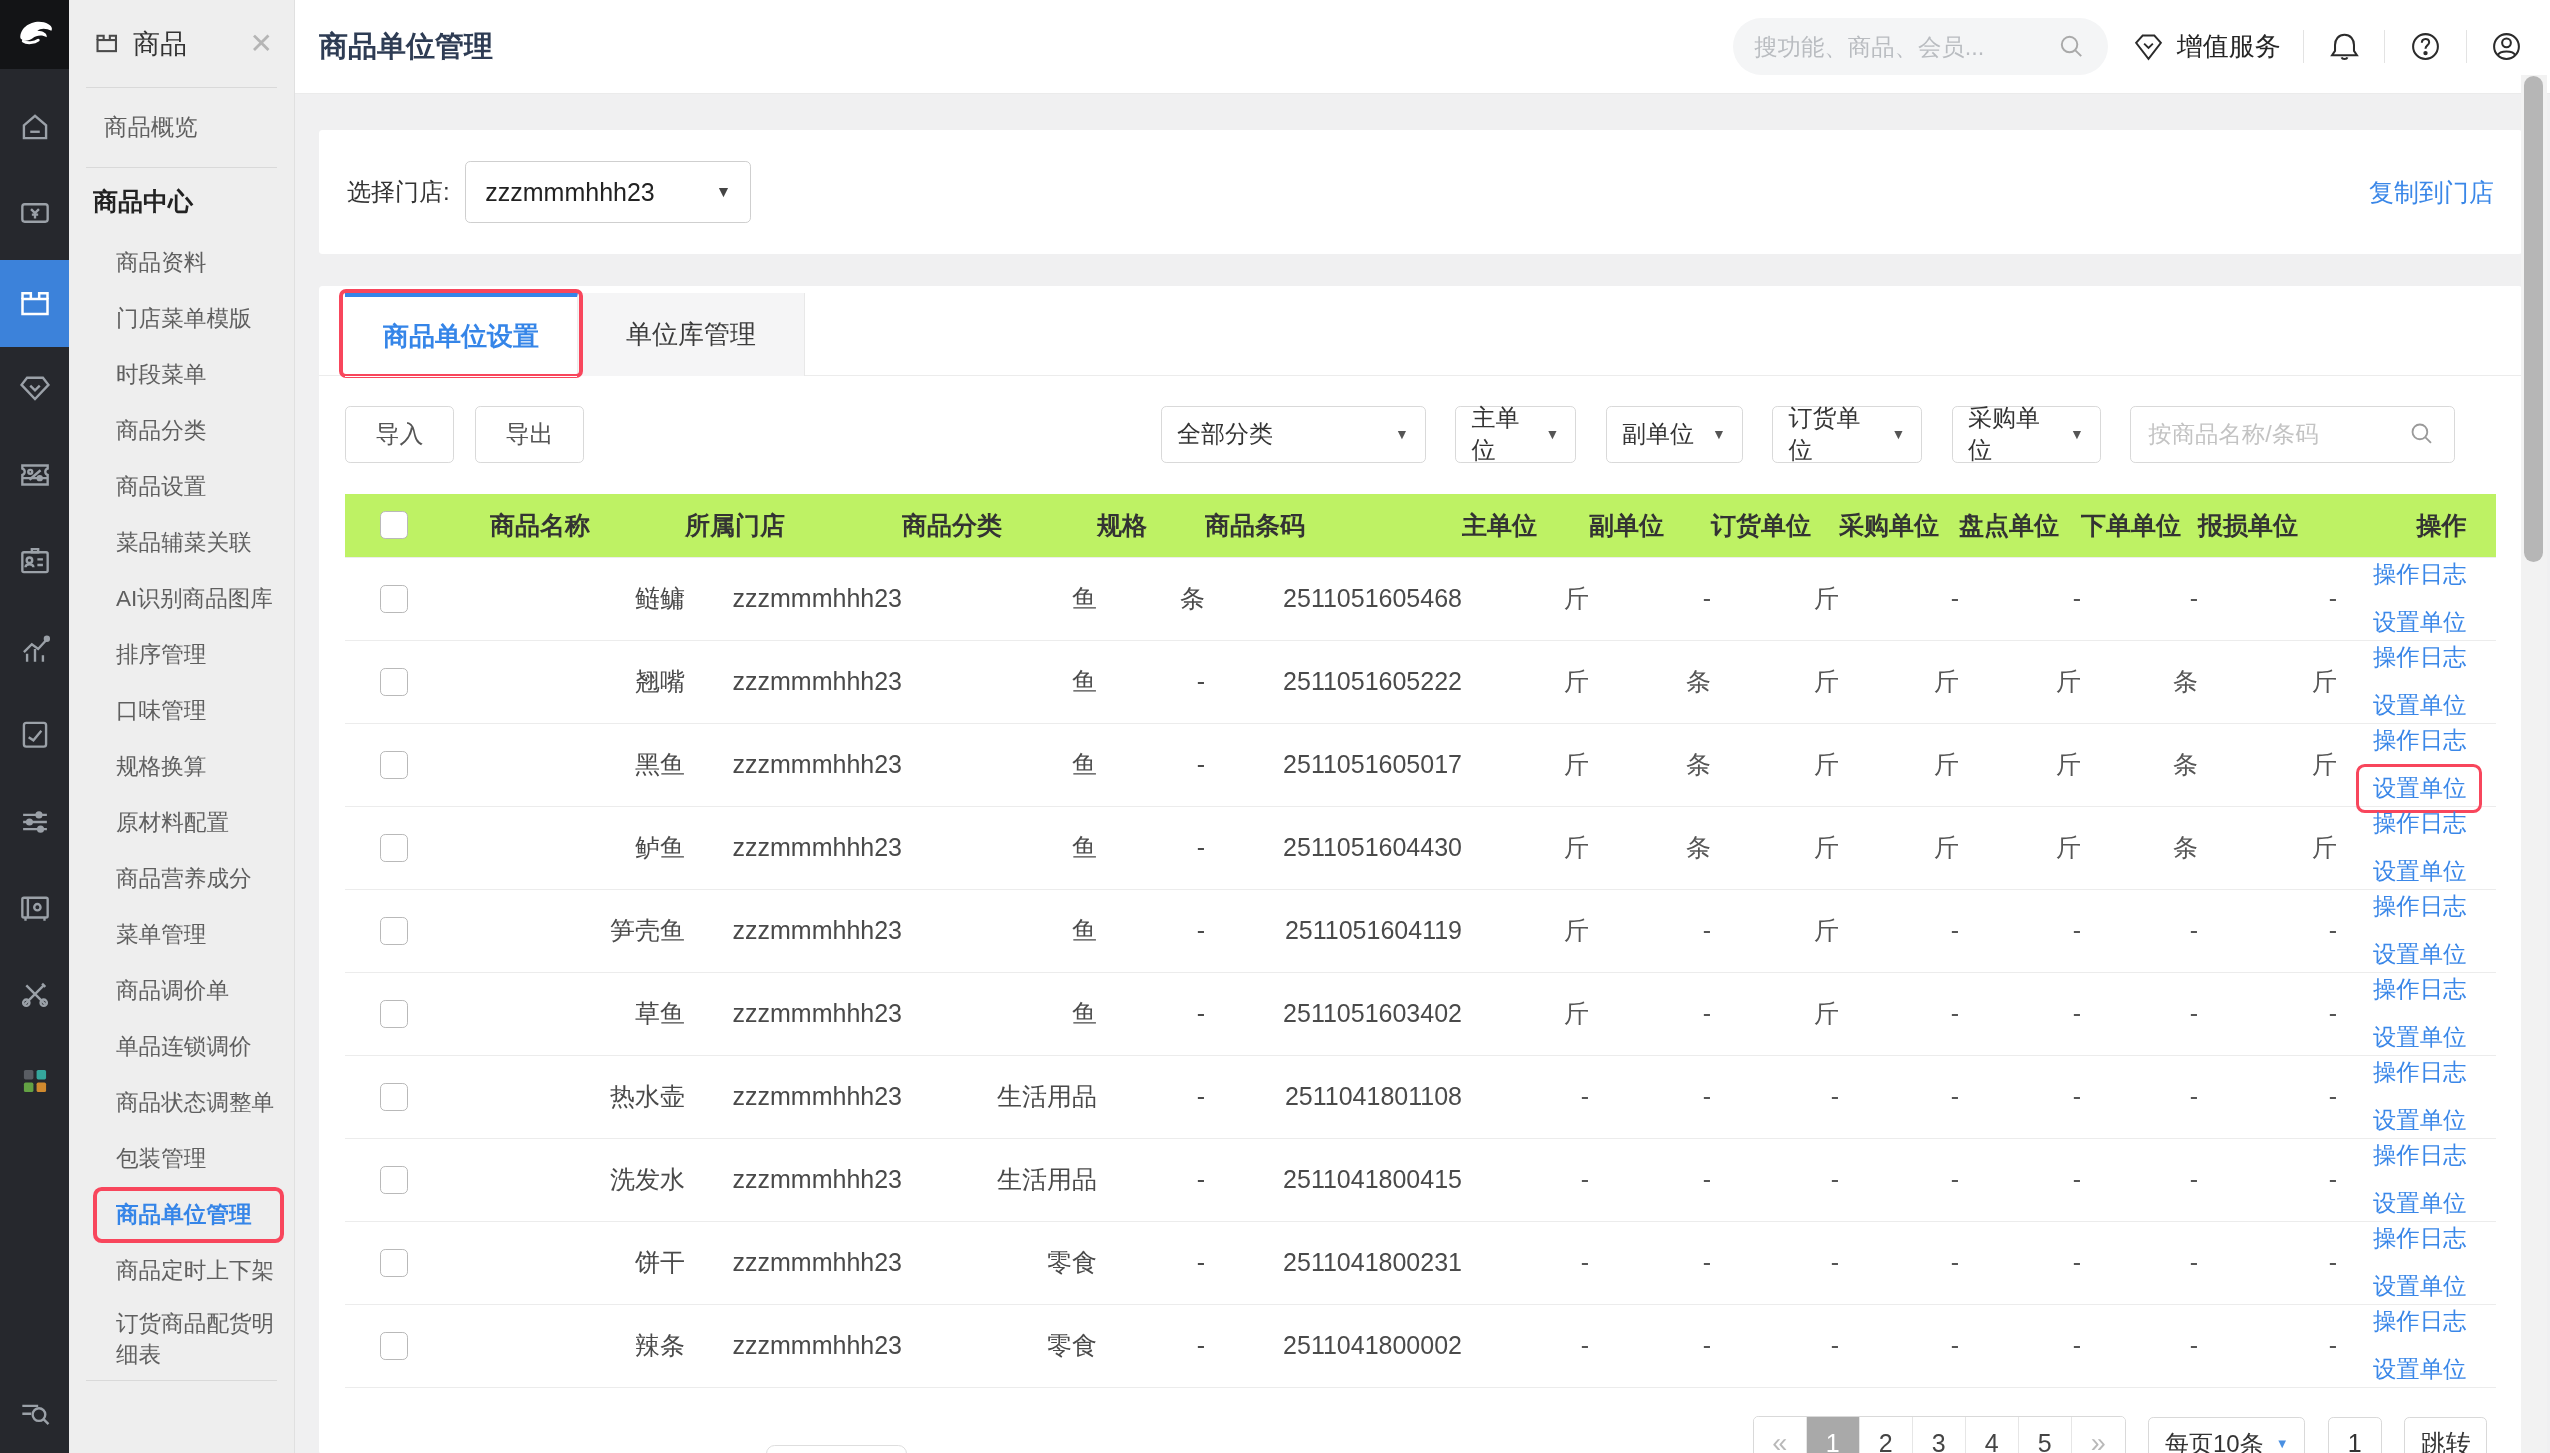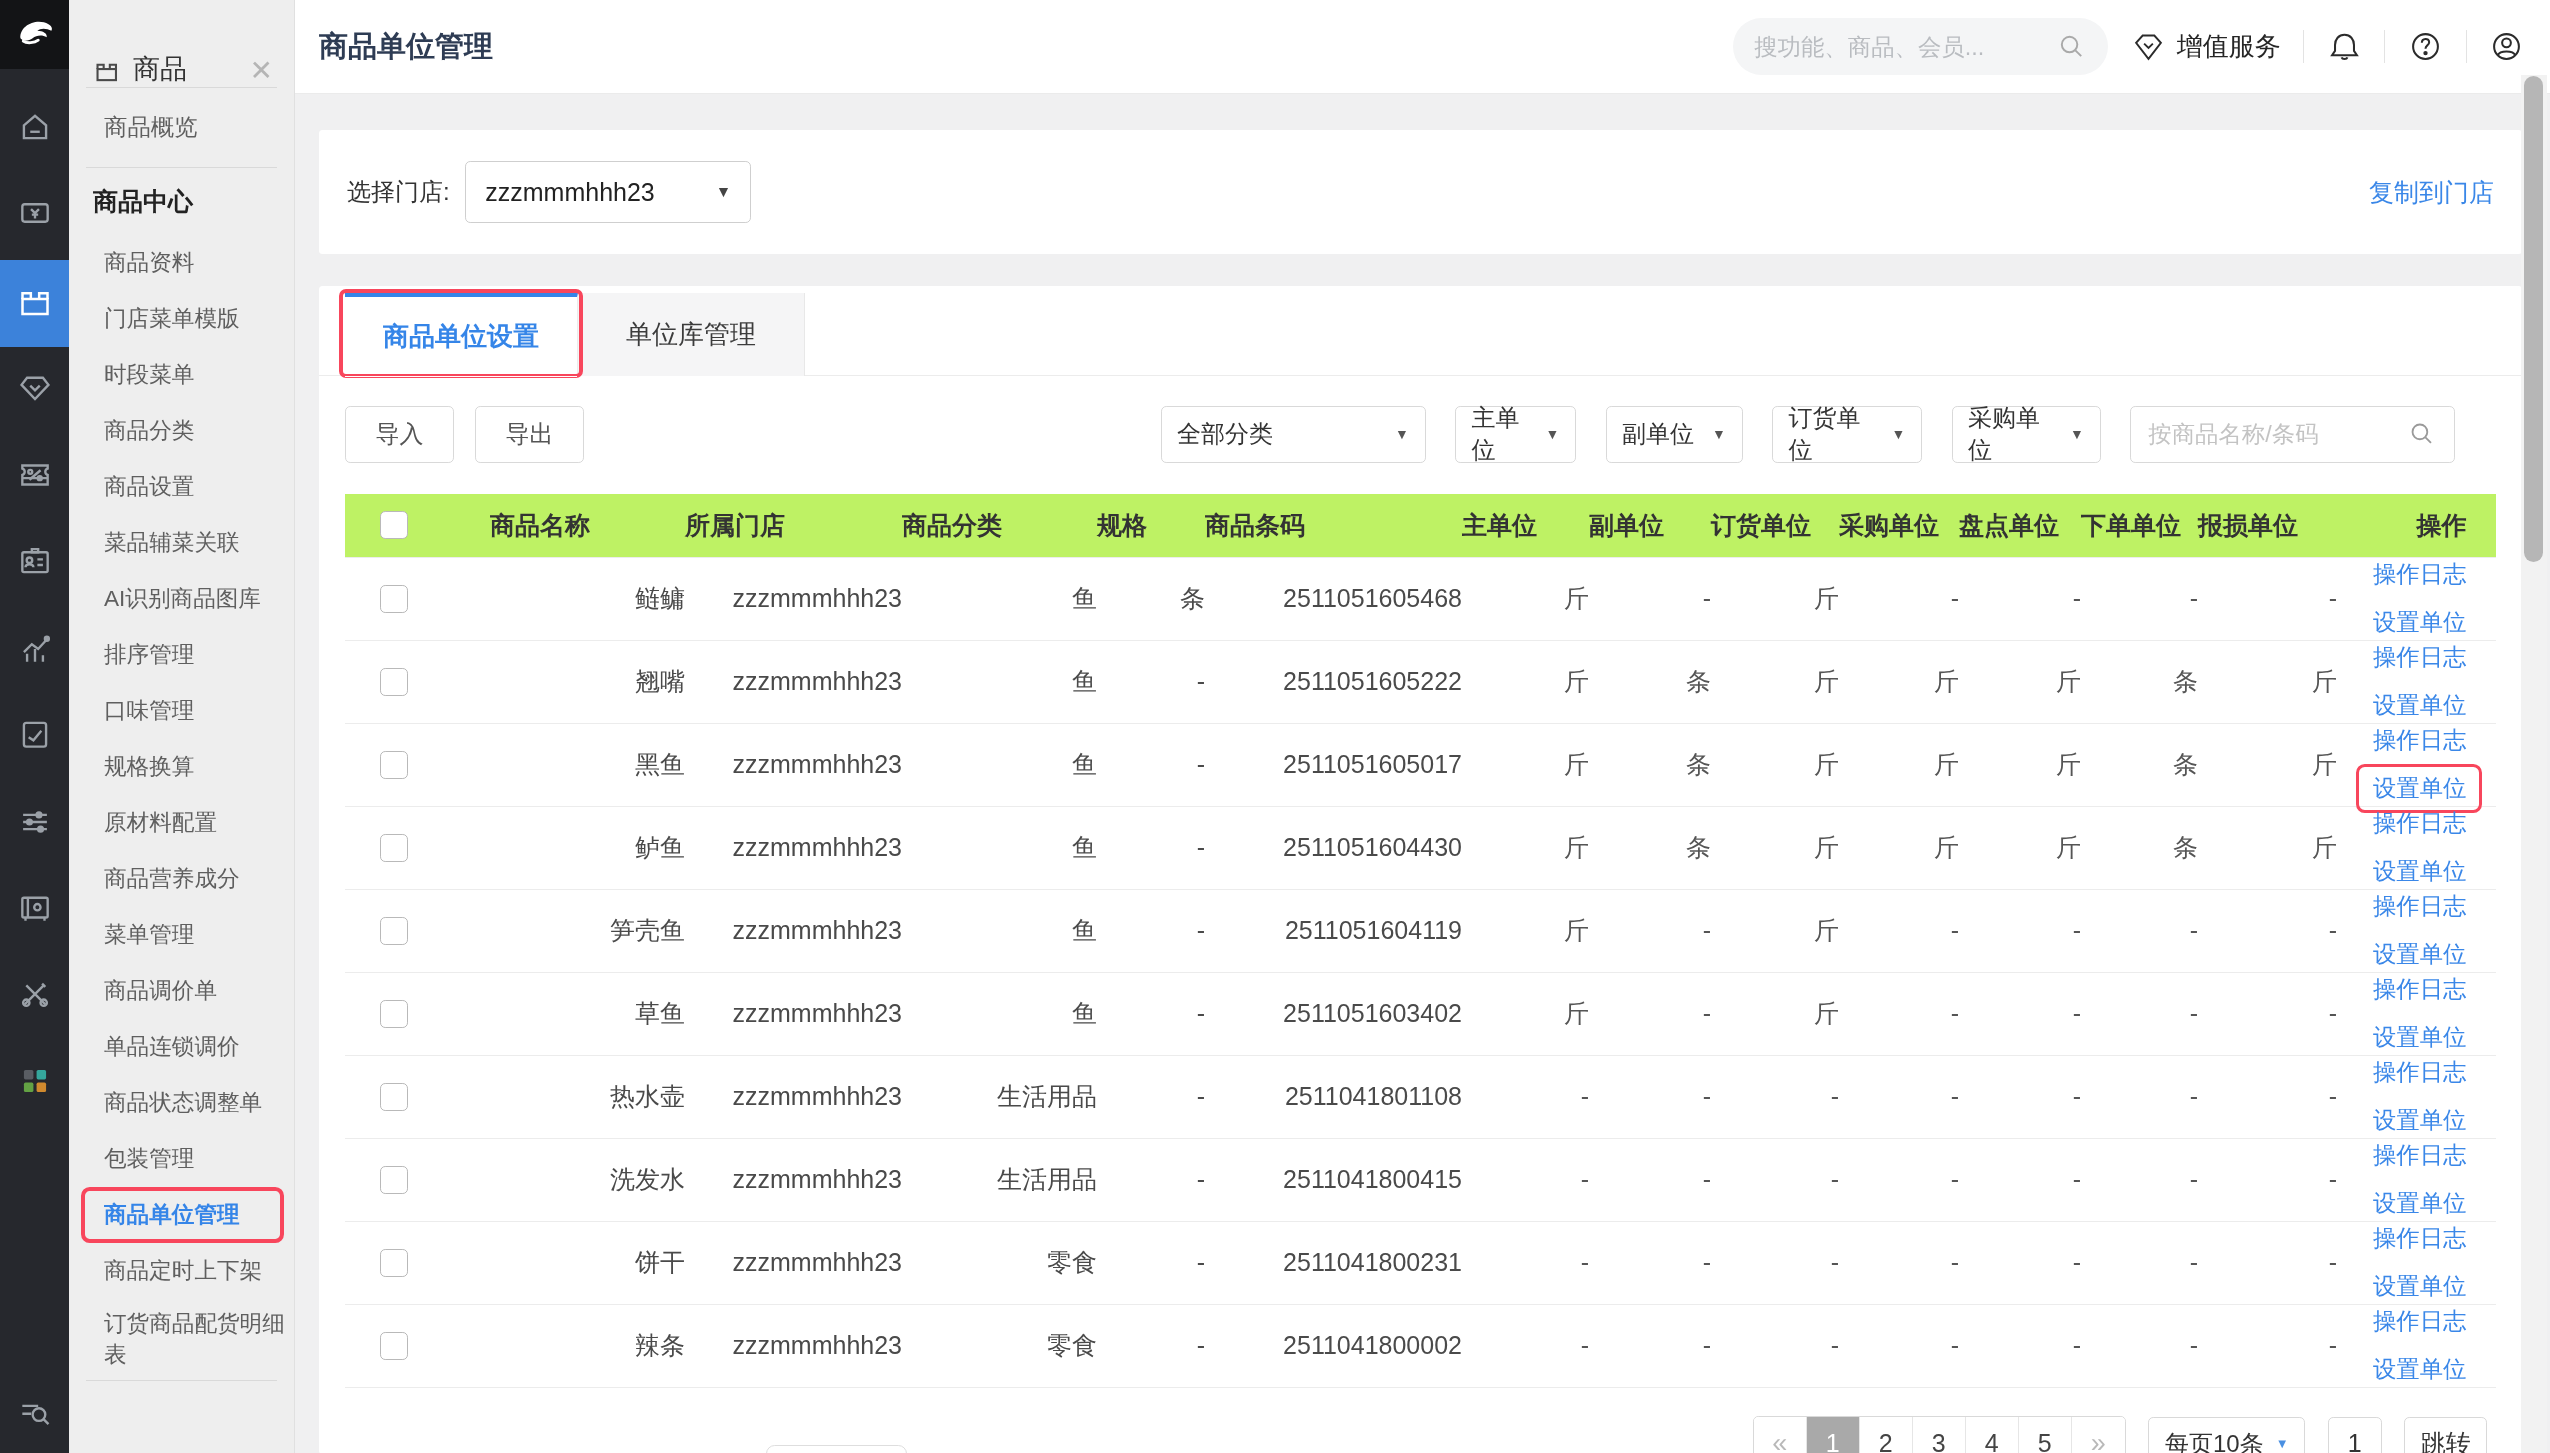--- a/index.html
+++ b/index.html
@@ -11,28 +11,28 @@
   svg { display:block; }
 
   
   .rail { position:absolute; left:0; top:0; width:69px; height:1454px; background:#26282d; z-index:30; }
   .logo-block { position:absolute; top:0; left:0; width:69px; height:69px; background:#131416; display:flex; align-items:center; justify-content:center; }
   .rail-item { position:absolute; left:0; width:69px; height:87px; display:flex; align-items:center; justify-content:center; color:#9ba1a8; cursor:pointer; }
   .rail-item.active { background:#3c82da; color:#ffffff; }
 
   
   .sidebar { position:absolute; left:69px; top:0; width:226px; height:1454px; background:#eeeeee; border-right:0.9px solid #e0e0e0; z-index:20; }
-  .side-head { height:87px; display:flex; align-items:flex-end; padding:0 21px 0 22.6px; }
+  .side-head { height:87px; display:flex; align-items:center; padding:0 21px 0 22.6px; }
   .side-head .pkg { color:#4a4a4a; margin-right:12px; }
   .side-title { font-size:27px; color:#333; }
   .side-close { margin-left:auto; color:#b5b5b5; font-size:28px; cursor:pointer; }
   .side-div { border-top:0.9px solid #d9d9d9; margin:0 17.3px; }
   .side-overview { height:79px; line-height:79px; padding-left:35px; font-size:23.4px; color:#5f5f5f; cursor:pointer; }
   .side-section { height:67px; line-height:67px; padding-left:24px; font-size:25px; font-weight:bold; color:#222; }
-  .side-item { height:56px; line-height:56px; padding-left:35px; font-size:22.6px; color:#5f5f5f; cursor:pointer; white-space:nowrap; }
+  .side-item { height:56px; line-height:56px; padding-left:35px; font-size:22.6px; color:#5f5f5f; cursor:pointer; white-space:nowrap;margin-left:12px; }
   .side-item.multiline { height:auto; line-height:31px; padding:8.7px 5.2px 10.4px 35px; white-space:normal; }
   .side-item.active { color:#3585e8; font-weight:bold; position:relative; }
   .ring { position:absolute; border:4.3px solid #f8465c; border-radius:8.7px; pointer-events:none; }
   .side-item.active .ring { left:12px; right:10.4px; top:0px; bottom:0px; }
 
   
   .topbar { position:absolute; left:295px; top:0; right:0; height:94px; background:#fff; border-bottom:0.9px solid #ebebeb; display:flex; align-items:center; padding:0 26px 0 24px; z-index:10; }
   .page-title { font-size:29px; font-weight:bold; color:#2e3c54; }
   .top-right { margin-left:auto; display:flex; align-items:center; gap:22.6px; }
   .top-search { width:375px; height:57px; background:#f4f5f6; border-radius:29px; display:flex; align-items:center; padding:0 21px; cursor:text; }

